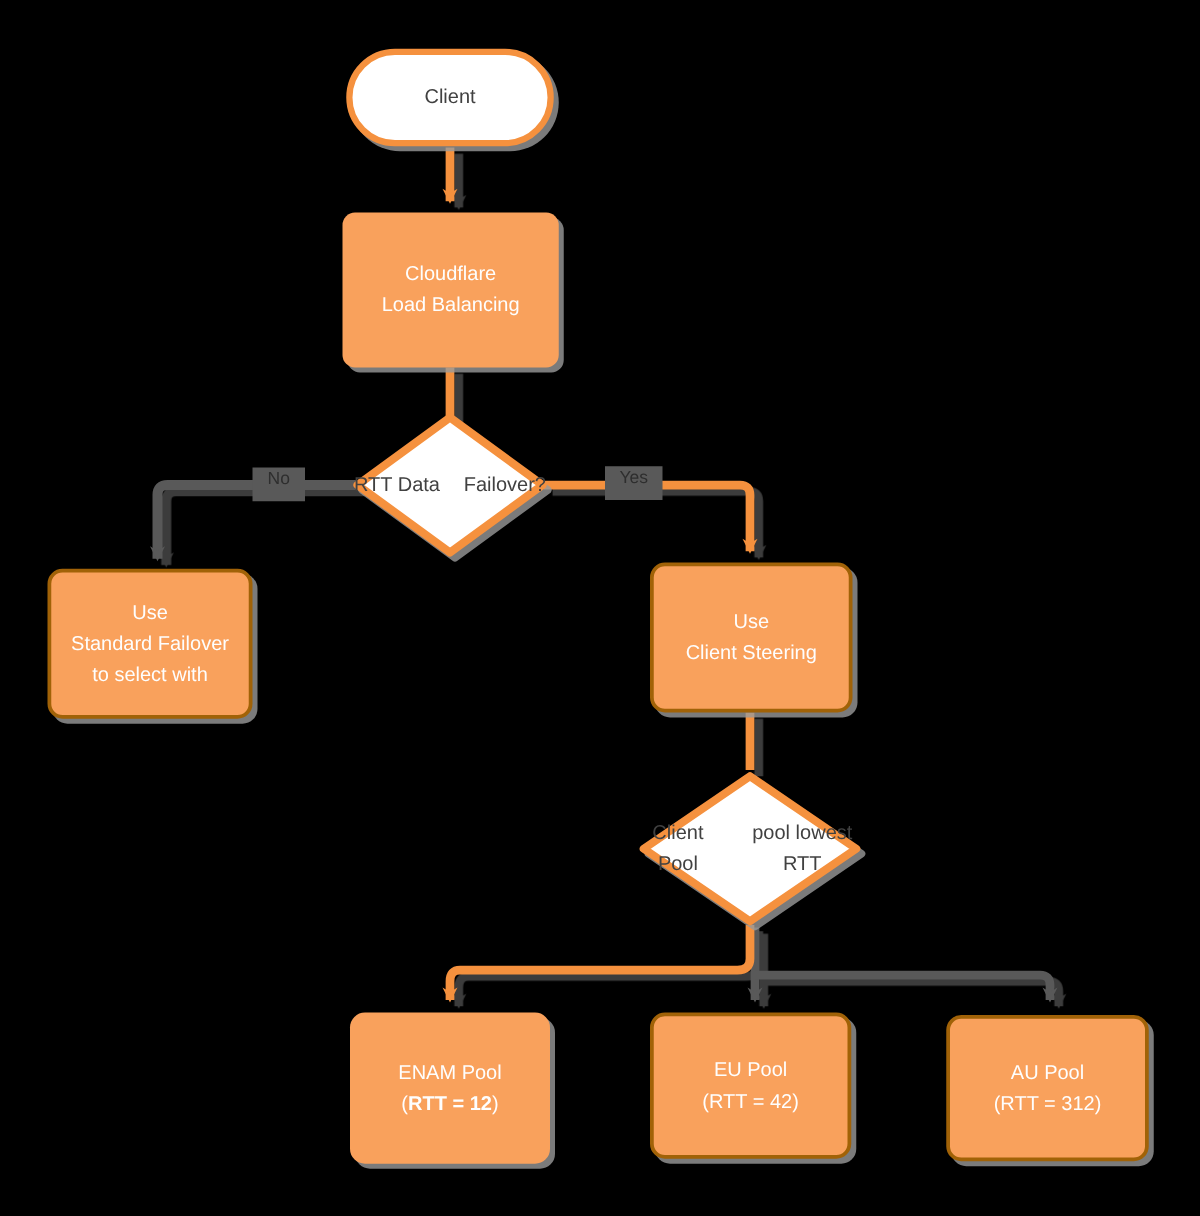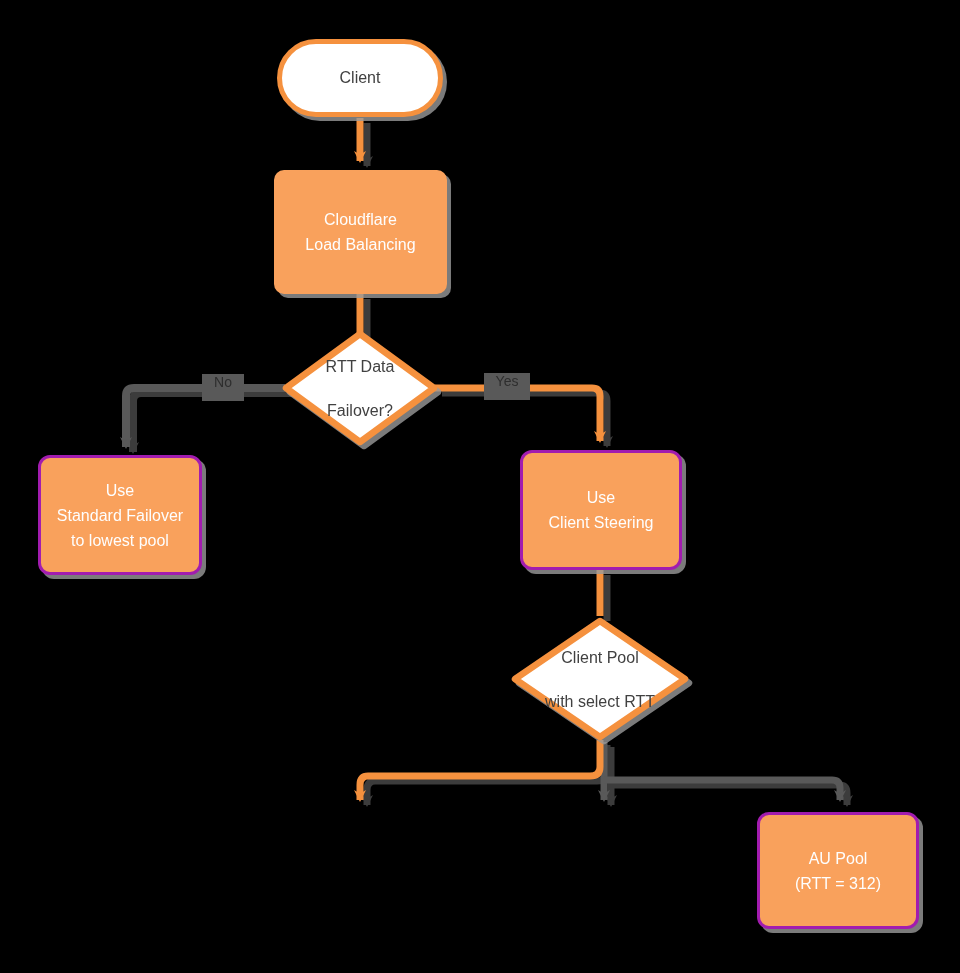--- a/index.html
+++ b/index.html
@@ -11,27 +11,27 @@
   }
   .node{
     position:absolute;display:flex;flex-direction:column;justify-content:center;
     align-items:center;text-align:center;
     box-shadow:4px 4px 0 rgba(154,154,154,0.8);
   }
   .orange-box{
     background:#F9A15C;color:#FEFEFE;border-radius:10px;
     font-size:16px;line-height:25px;
   }
-  .white-border{border:3px solid #a21caf;border-radius:12px;}
+  .white-border{border:3px solid #a16207;border-radius:12px;}
   .stadium{
     background:#FFFFFF;border:5px solid #F5913E;border-radius:42px;
     color:#414141;font-size:16px;
   }
   .diamond-label{
-    position:absolute;display:flex;flex-direction:column;justify-content:center;
+    position:absolute;display:flex;flex-direction:row;justify-content:center;
     align-items:center;text-align:center;color:#414141;font-size:16px;
     line-height:25px;pointer-events:none;gap:19px;
   }
   .edge-label{
     position:absolute;display:flex;justify-content:center;align-items:flex-start;
     background:#595959;color:#2E2E2E;font-size:14px;
   }
   #edges-svg{position:absolute;left:0;top:0;}
   .edge-group{filter:drop-shadow(7px 5px 0 rgba(110,110,110,0.55));}
   .diamond-shape{filter:drop-shadow(4px 4px 0 rgba(154,154,154,0.8));}
@@ -92,33 +92,41 @@
   <div class="edge-label" style="left:202px;top:374px;width:42px;height:27px;">
     <span>No</span>
   </div>
   <div class="edge-label" style="left:484px;top:373px;width:46px;height:27px;">
     <span>Yes</span>
   </div>
 
   <div class="node orange-box white-border" style="left:38px;top:455px;width:164px;height:120px;">
     <div>Use</div>
     <div>Standard Failover</div>
-    <div>to lowest pool</div>
+    <div>to select with</div>
   </div>
 
   <div class="node orange-box white-border" style="left:520px;top:450px;width:162px;height:120px;">
     <div>Use</div>
     <div>Client Steering</div>
   </div>
 
   <div class="diamond-label" style="left:510px;top:649px;width:180px;height:60px;">
     <div>Client Pool</div>
-    <div>with select RTT</div>
+    <div>pool lowest RTT</div>
   </div>
 
+  <div class="node orange-box" style="left:280px;top:810px;width:160px;height:121px;border-radius:12px;">
+    <div>ENAM Pool</div>
+    <div><span>(</span><span class="bold">RTT = 12</span><span>)</span></div>
+  </div>
 
+  <div class="node orange-box white-border" style="left:520px;top:810px;width:161px;height:117px;">
+    <div>EU Pool</div>
+    <div>(RTT = 42)</div>
+  </div>
 
   <div class="node orange-box white-border" style="left:757px;top:812px;width:162px;height:117px;align-items:center;">
     <div>AU Pool</div>
     <div>(RTT = 312)</div>
   </div>
 
 </div>
 
 </body></html>

